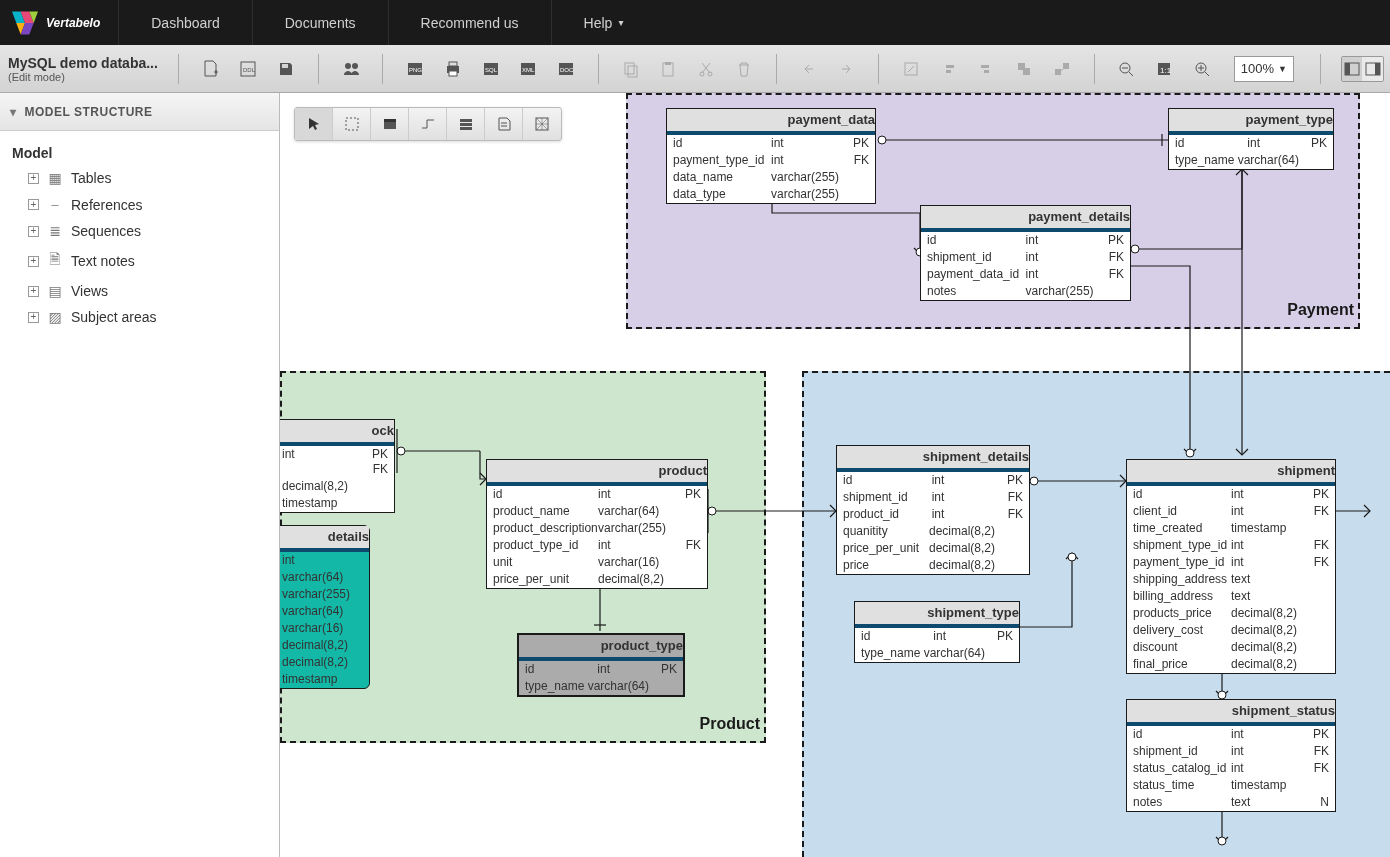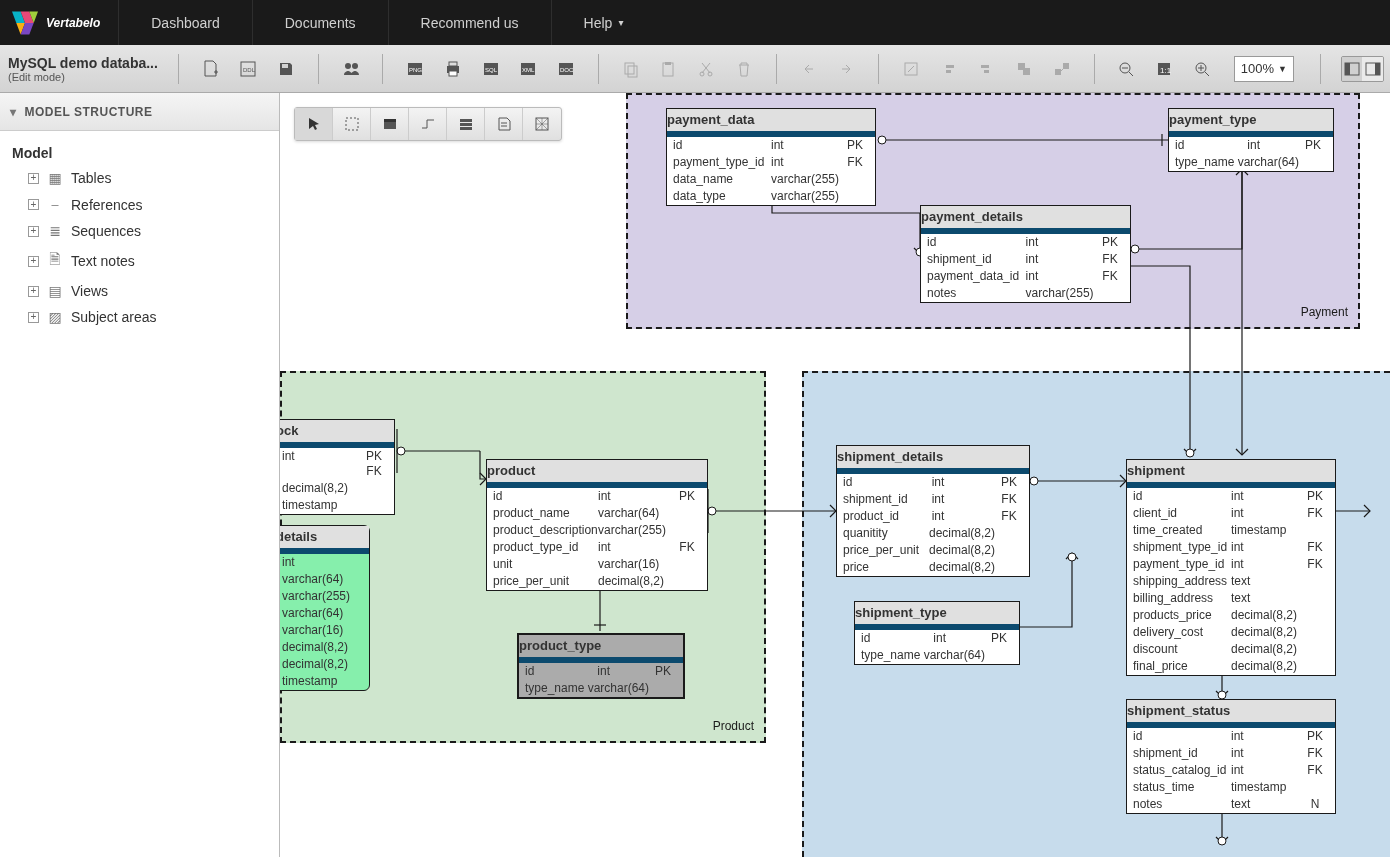--- a/index.html
+++ b/index.html
@@ -38,30 +38,30 @@
 .tree-item .ticon{color:#777;font-size:14px;width:16px;text-align:center}
 
 
 .canvas{flex:1;position:relative;background:#fff;overflow:hidden}
 .floatbar{position:absolute;left:14px;top:14px;display:flex;background:linear-gradient(#f3f3f3,#e0e0e0);border:1px solid #bbb;border-radius:3px;box-shadow:0 1px 3px rgba(0,0,0,.15)}
 .floatbar .fb{width:38px;height:32px;display:flex;align-items:center;justify-content:center;cursor:pointer;border-right:1px solid #ccc;color:#555}
 .floatbar .fb:last-child{border-right:none}
 .floatbar .fb.sel{background:#d8d8d8}
 
 .area{position:absolute;border:2px dashed #1a1a1a}
-.area-label{position:absolute;right:10px;bottom:8px;font-weight:normal;font-size:12px;color:#1a1a1a}
+.area-label{position:absolute;right:4px;bottom:8px;font-weight:bold;font-size:16px;color:#1a1a1a}
 
 .tbl{position:absolute;background:#fff;border:1px solid #1a1a1a;font-size:12px;line-height:1.25}
 .tbl.sel{border:2px solid #1a1a1a;background:#ababab}
 .tbl.sel .thead{background:#ababab}
-.tbl .thead{background:#e0e0e0;border-bottom:6px solid #0c4a6e;text-align:left;font-weight:bold;padding:3px 0;font-size:13px}
+.tbl .thead{background:#e0e0e0;border-bottom:4px solid #0c4a6e;text-align:right;font-weight:bold;padding:3px 0;font-size:13px}
 .tbl .trow{display:flex;padding:1px 6px}
 .tbl .c1{flex:1.4}
 .tbl .c2{flex:1}
-.tbl .c3{width:28px;text-align:center}
+.tbl .c3{width:28px;text-align:right}
 
 
 svg.lines{position:absolute;inset:0;width:100%;height:100%;pointer-events:none}
 svg.lines line,svg.lines path{stroke:#1a1a1a;stroke-width:1.2;fill:none}
 </style>
 </head>
 <body>
 
 <div class="topbar">
   <div class="logo">
@@ -430,21 +430,21 @@
         </div>
         <div class="trow">
           <span class="c2">decimal(8,2)</span>
           <span class="c3"></span>
         </div>
         <div class="trow">
           <span class="c2">timestamp</span>
           <span class="c3"></span>
         </div>
       </div>
-    <div class="tbl partial" style="left:-5px;top:432px;width:95px;background:#86efac;border-radius:0 6px 6px 0">
+    <div class="tbl partial" style="left:-5px;top:432px;width:95px;background:#14b8a6;border-radius:0 6px 6px 0">
         <div class="thead">details</div>
         <div class="trow">
           <span class="c2">int</span>
           <span class="c3"></span>
         </div>
         <div class="trow">
           <span class="c2">varchar(64)</span>
           <span class="c3"></span>
         </div>
         <div class="trow">

